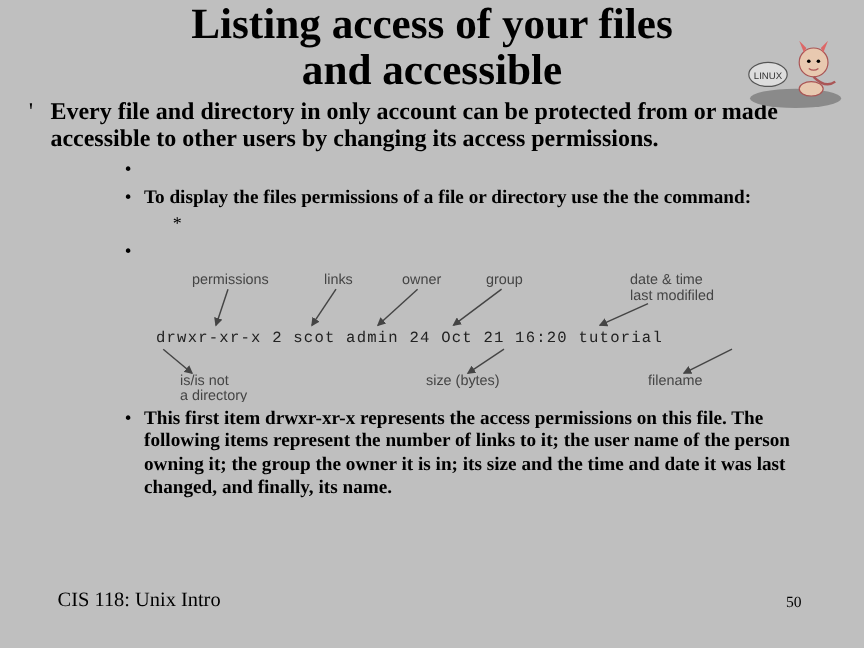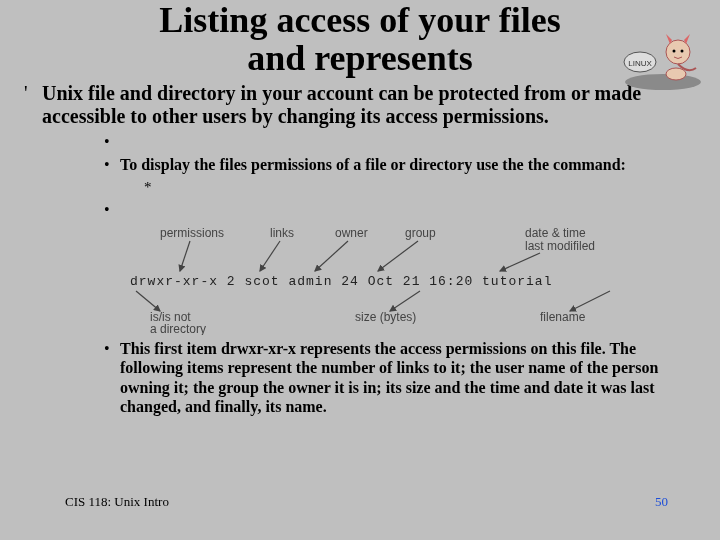--- a/index.html
+++ b/index.html
@@ -78,31 +78,31 @@
   .diagram-wrap {
     padding-left: 96px;
     margin-top: 6px;
     text-decoration: underline;
   }
   .diagram {
     display: block;
   }
   .footer-left {
     position: absolute;
-    left: 65px;
+    left: 48px;
     bottom: 32px;
-    font-size: 13px;
+    font-size: 17px;
     color: #000;
   }
   .footer-right {
     position: absolute;
     right: 52px;
     bottom: 32px;
     font-size: 13px;
-    color: #1d4ed8;
+    color: #000000;
     margin-left: 36px;
   }
   
   .dlabel {
     font-family: Arial, Helvetica, sans-serif;
     font-size: 12px;
     fill: #444;
   }
   .dmono {
     font-family: "Courier New", monospace;
@@ -131,28 +131,28 @@
     <path d="M68 22 l4 -10 -6 6 z" fill="#d66"></path>
     <circle cx="56" cy="29" r="1.5" fill="#000"></circle>
     <circle cx="64" cy="29" r="1.5" fill="#000"></circle>
     <path d="M56 35 q4 3 8 0" stroke="#a55" fill="none"></path>
     <path d="M60 42 q10 10 18 4" stroke="#a55" fill="none" stroke-width="2"></path>
     <ellipse cx="58" cy="52" rx="10" ry="6" fill="#e8c9b0" stroke="#a55"></ellipse>
   </svg>
 
   <h1 class="title">
     <span>Listing access of your files</span><br>
-    <span>and represents</span>
+    <span>and accessible</span>
   </h1>
 
   <div class="body">
 
     <div class="lvl1">
       <span class="bullet">'</span>
-      <span>Unix file and directory in your account can be protected from or made accessible to other users by changing its access permissions.</span>
+      <span>Every file and directory in only account can be protected from or made accessible to other users by changing its access permissions.</span>
     </div>
 
     <div class="lvl2">
       <span class="bullet">•</span>
     </div>
 
     <div class="lvl2">
       <span class="bullet">•</span>
       <span>To display the files permissions of a file or directory use the the command:</span>
     </div>

